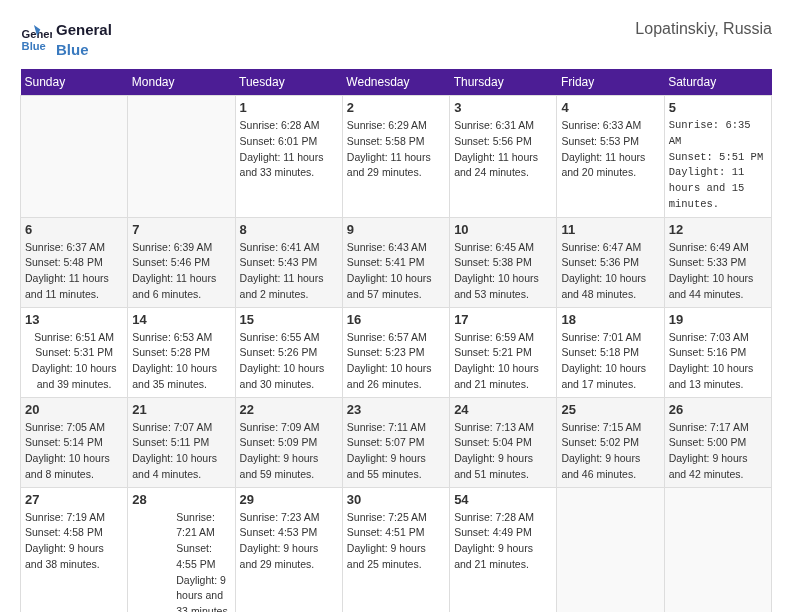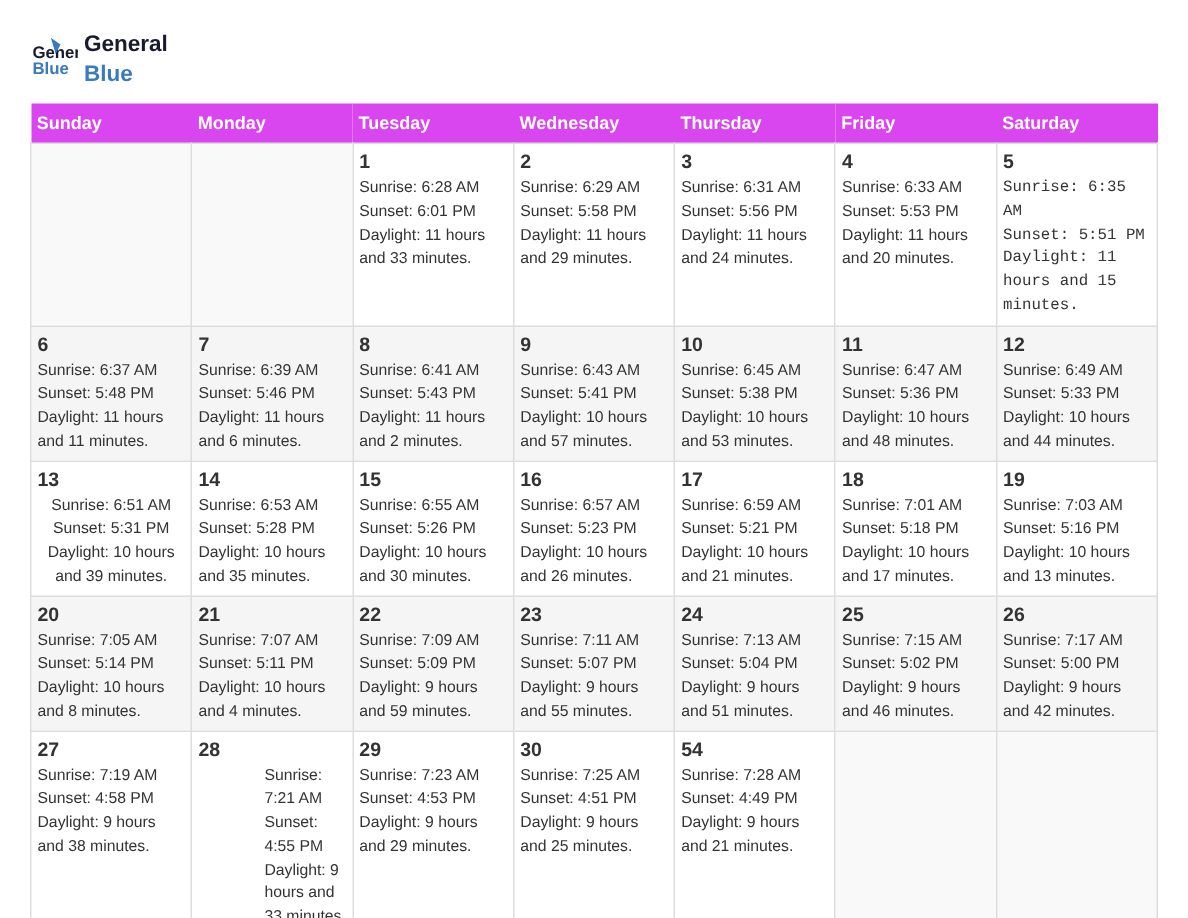--- a/index.html
+++ b/index.html
@@ -36,26 +36,26 @@
     .location {
       font-size: 16px;
       color: #555;
     }
     table {
       width: 100%;
       border-collapse: collapse;
       font-size: 11px;
     }
     th {
-      background-color: #d946ef;
+      background-color: #4c1d95;
       color: white;
       padding: 6px 4px;
       text-align: left;
       font-size: 12px;
-      font-weight: bold;
+      font-weight: normal;
     }
     td {
       border: 1px solid #ddd;
       vertical-align: top;
       padding: 4px;
       height: 90px;
       width: 14.28%;
       color: #333;
       font-size: 10.5px;
     }
@@ -86,20 +86,21 @@
       <text x="2" y="18" font-size="14" font-weight="bold" fill="#1a1a2e">General</text>
       <text x="2" y="32" font-size="14" font-weight="bold" fill="#3a7abf">Blue</text>
       <polygon points="28,8 38,15 33,25" fill="#3a7abf" transform="translate(-5, -5) scale(0.8)"></polygon>
     </svg>
     <div style="display:flex;flex-direction:column;line-height:1.3">
       <span style="font-size:15px;font-weight:bold;color:#1a1a2e">General</span>
       <span style="font-size:15px;font-weight:bold;color:#3a7abf">Blue</span>
     </div>
   </div>
   <div class="title-section">
+    <div class="location">Lopatinskiy, Russia</div>
   </div>
 </div>
 
 <table>
   <thead>
     <tr>
     <th>Sunday</th>
         <th>Monday</th>
         <th>Tuesday</th>
         <th>Wednesday</th>

